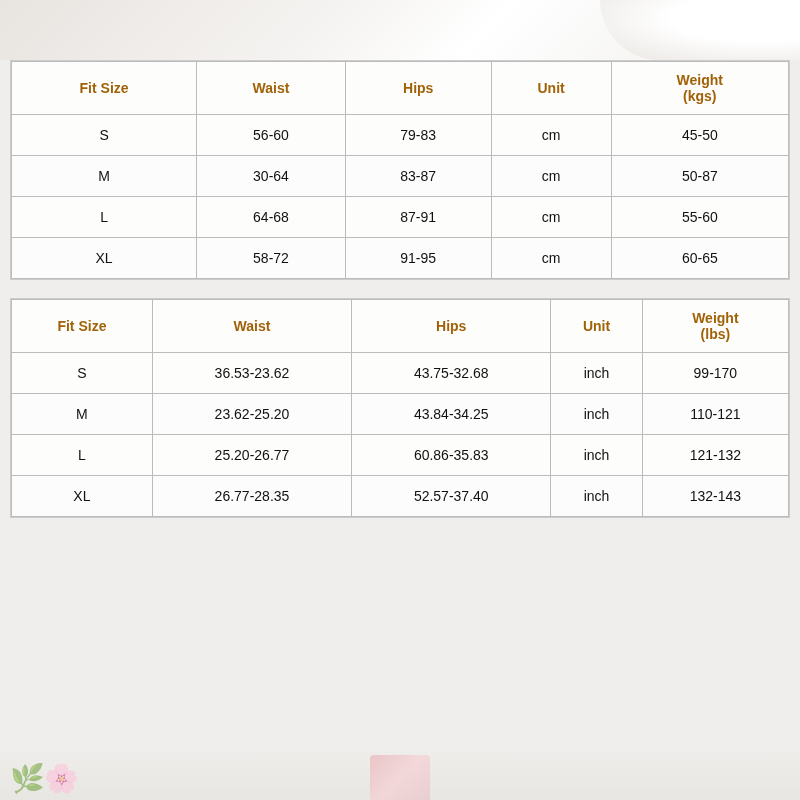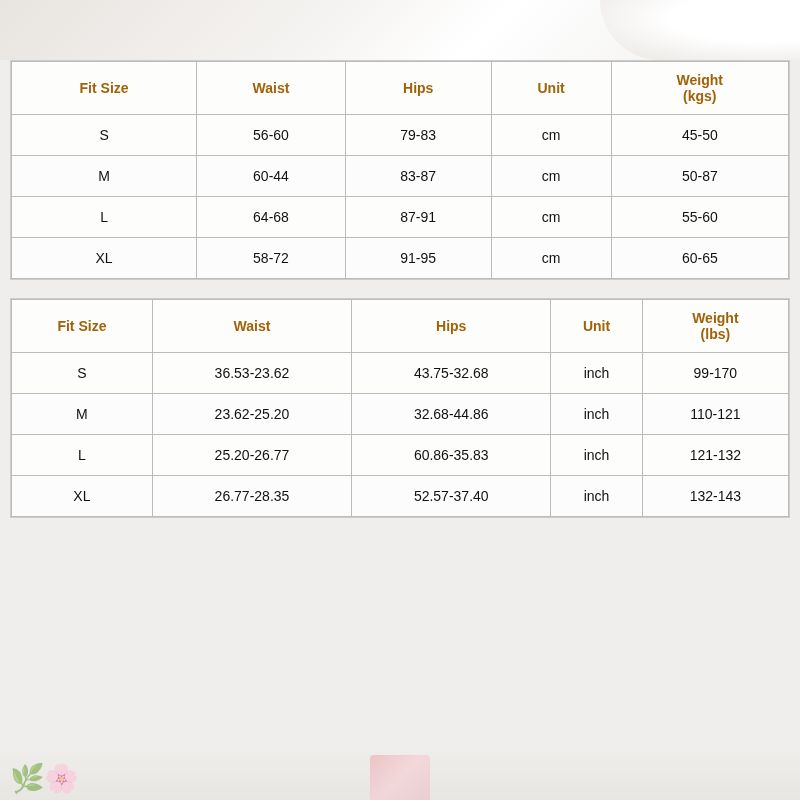--- a/index.html
+++ b/index.html
@@ -131,21 +131,21 @@
       <tbody id="cm-table-body">
       <tr>
       <td>S</td>
       <td>56-60</td>
       <td>79-83</td>
       <td>cm</td>
       <td>45-50</td>
     </tr>
           <tr>
       <td>M</td>
-      <td>60-44</td>
+      <td>30-64</td>
       <td>83-87</td>
       <td>cm</td>
       <td>50-87</td>
     </tr>
           <tr>
       <td>L</td>
       <td>64-68</td>
       <td>87-91</td>
       <td>cm</td>
       <td>55-60</td>
@@ -176,21 +176,21 @@
       <tr>
       <td>S</td>
       <td>36.53-23.62</td>
       <td>43.75-32.68</td>
       <td>inch</td>
       <td>99-170</td>
     </tr>
           <tr>
       <td>M</td>
       <td>23.62-25.20</td>
-      <td>32.68-44.86</td>
+      <td>43.84-34.25</td>
       <td>inch</td>
       <td>110-121</td>
     </tr>
           <tr>
       <td>L</td>
       <td>25.20-26.77</td>
       <td>60.86-35.83</td>
       <td>inch</td>
       <td>121-132</td>
     </tr>

